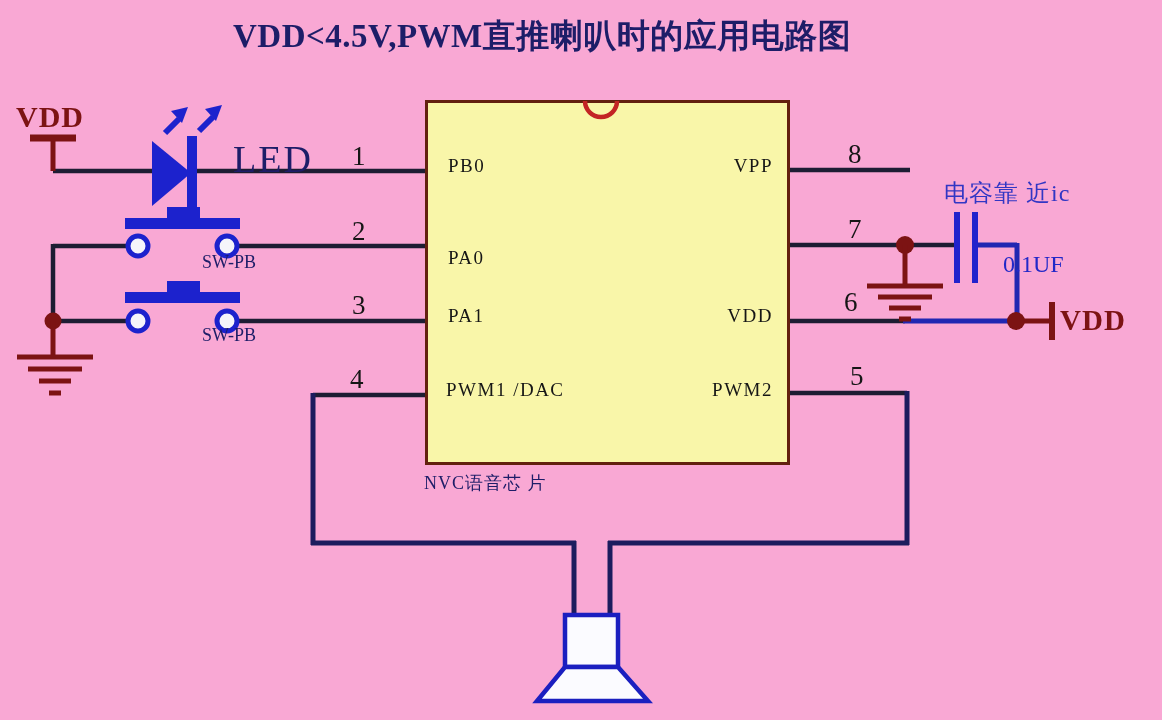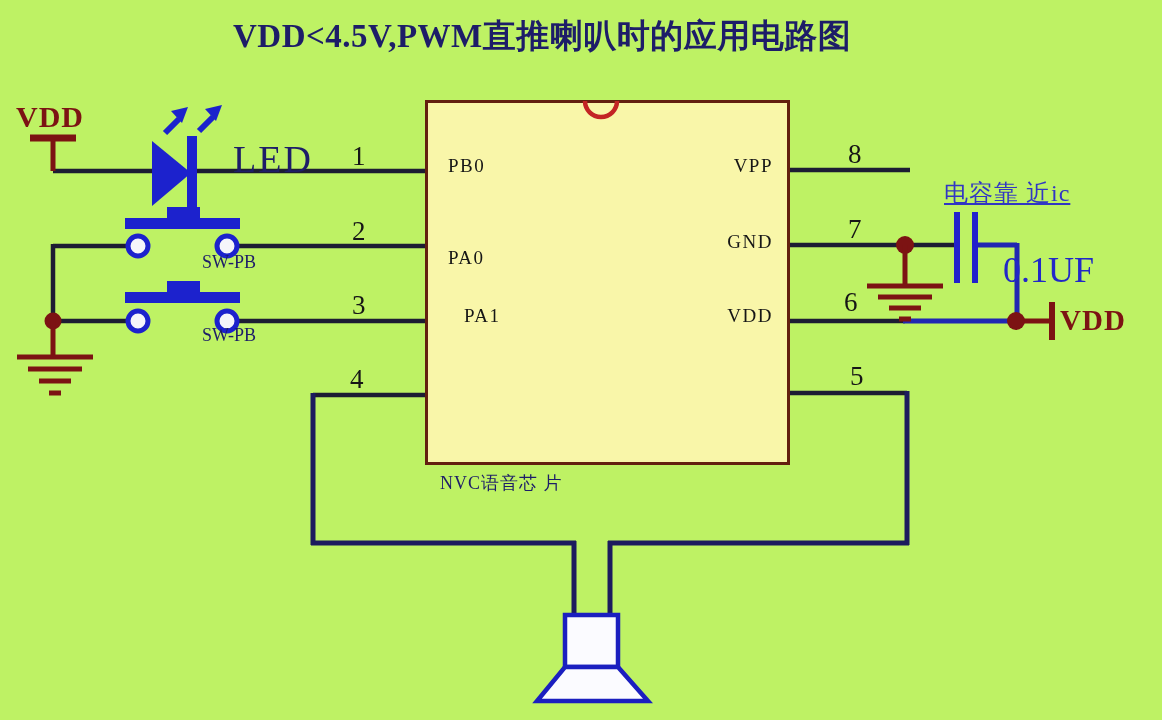--- a/index.html
+++ b/index.html
@@ -3,32 +3,32 @@
 <meta charset="utf-8">
 <style>
   html,body{margin:0;padding:0;}
   body{
     font-family:"Liberation Serif","DejaVu Serif",serif;
     background:#e8e8ee;
   }
   .canvas{
     position:relative;
     width:1162px;height:720px;
-    background:#bef264;
+    background:#f9a8d4;
     overflow:hidden;
   }
   .t{position:absolute;white-space:nowrap;line-height:1;}
   .title{font-size:33px;font-weight:bold;color:#1d1d68;letter-spacing:.5px;}
   .navy{color:#1d1d68;font-size:18px;}
   .maroon{color:#7c1313;font-weight:bold;font-size:30px;letter-spacing:1px;}
   .pinnum{color:#161616;font-size:27px;}
   .pinlabel{color:#161616;font-size:19px;letter-spacing:1.5px;}
   .pinlabel.right{text-align:right;width:215px;}
   .capblue{color:#3136c4;font-size:24px;letter-spacing:1px;}
-  .capval{color:#2228c8;font-size:36px;}
+  .capval{color:#2228c8;font-size:24px;}
   .chip{
     position:absolute;left:425px;top:100px;width:365px;height:365px;
     background:#f9f6a9;border:3px solid #63200f;box-sizing:border-box;
   }
   svg.overlay{position:absolute;left:0;top:0;pointer-events:none;}
 </style>
 </head>
 <body>
 
 <div class="canvas">
@@ -141,25 +141,26 @@
   <div class="t pinnum" style="left:352px;top:292px;">3</div>
   <div class="t pinnum" style="left:350px;top:366px;">4</div>
 
   <div class="t pinnum" style="left:848px;top:141px;">8</div>
   <div class="t pinnum" style="left:848px;top:216px;">7</div>
   <div class="t pinnum" style="left:844px;top:289px;">6</div>
   <div class="t pinnum" style="left:850px;top:363px;">5</div>
 
   <div class="t pinlabel" style="left:448px;top:156px;">PB0</div>
   <div class="t pinlabel" style="left:448px;top:248px;">PA0</div>
-  <div class="t pinlabel" style="left:464px;top:306px;">PA1</div>
+  <div class="t pinlabel" style="left:448px;top:306px;">PA1</div>
+  <div class="t pinlabel" style="left:446px;top:380px;">PWM1 /DAC</div>
 
   <div class="t pinlabel right" style="left:558px;top:156px;">VPP</div>
-  <div class="t pinlabel right" style="left:558px;top:232px;">GND</div>
   <div class="t pinlabel right" style="left:558px;top:306px;">VDD</div>
+  <div class="t pinlabel right" style="left:558px;top:380px;">PWM2</div>
 
-  <div class="t navy" style="left:424px;top:474px;letter-spacing:1px;margin-left:16px;">NVC语音芯 片</div>
+  <div class="t navy" style="left:424px;top:474px;letter-spacing:1px;">NVC语音芯 片</div>
 
-  <div class="t capblue" style="left:944px;top:181px;text-decoration:underline;">电容靠 近ic</div>
+  <div class="t capblue" style="left:944px;top:181px;">电容靠 近ic</div>
   <div class="t capval" style="left:1003px;top:252px;">0.1UF</div>
   <div class="t maroon" style="left:1060px;top:306px;font-size:29px;">VDD</div>
 
 </div>
 
 </body></html>

